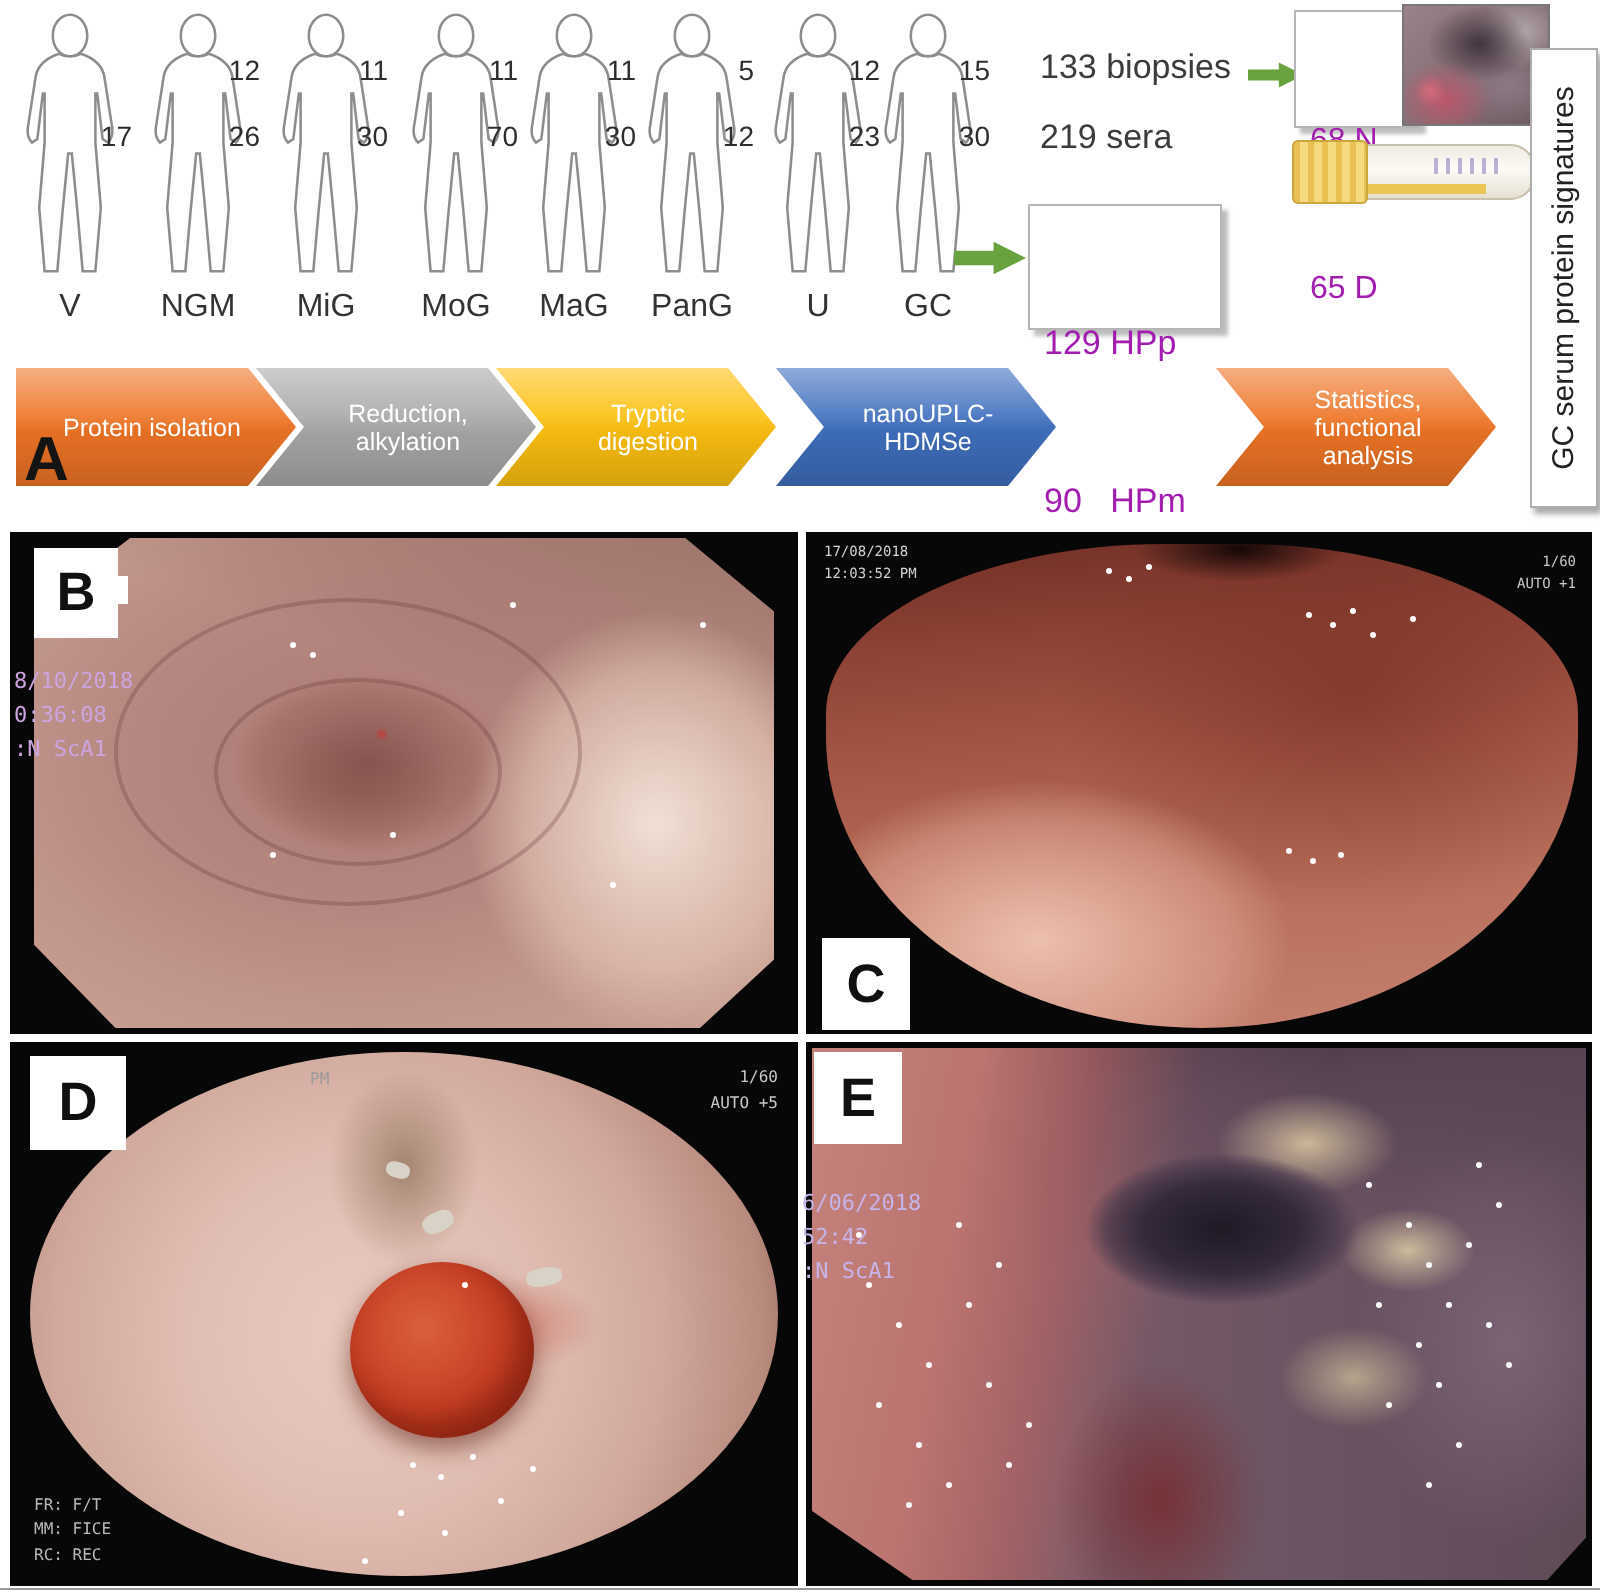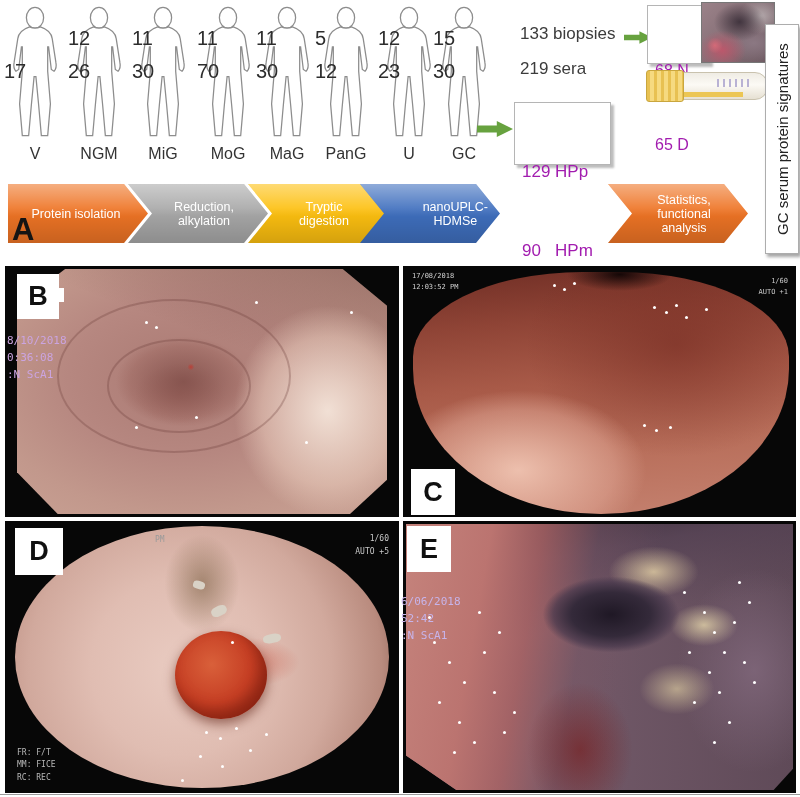--- a/index.html
+++ b/index.html
@@ -2,22 +2,22 @@
 <html><head>
 <meta charset="utf-8">
 <style>
   html,body{margin:0;padding:0;background:#fff;}
   .page{position:relative;width:800px;height:797px;background:#fff;
         font-family:"Liberation Sans",sans-serif;overflow:hidden;}
 
   
   .cohort{position:absolute;top:3px;width:62px;height:168px;}
   .cohort svg{position:absolute;top:0;left:2px;}
-  .cohort .num{position:absolute;left:0;width:100%;text-align:left;
-               font-size:20px;color:#2d2d2d;}
+  .cohort .num{position:absolute;left:0;width:100%;text-align:right;
+               font-size:14px;color:#2d2d2d;}
   .cohort .num.top{top:24px;}
   .cohort .num.bot{top:57px;}
   .cohort .clabel{position:absolute;top:142px;left:0;width:100%;text-align:center;
                   font-size:16px;color:#333;}
 
   
   .atext{position:absolute;font-size:17px;color:#3c3c3c;}
   .sbox{position:absolute;background:#fff;border:1px solid #b5b5b5;
         box-shadow:3px 3px 2px rgba(90,90,90,.4);font-size:16px;color:#a21caf;
         line-height:1.55;padding:3px 4px 2px 7px;white-space:pre;}
@@ -237,21 +237,21 @@
     <span>Protein isolation</span>
     </div>
   <div class="chev" style="left: 128px; --c: #a8a8a8;">
     <span>Reduction,
 alkylation</span>
     </div>
   <div class="chev" style="left: 248px; --c: #fdc010;">
     <span>Tryptic
 digestion</span>
     </div>
-  <div class="chev" style="left: 360px; justify-content: flex-end; --c: #3f6fbe;">
+  <div class="chev" style="left: 388px; --c: #3f6fbe;">
     <span>nanoUPLC-
 HDMSe</span>
     </div>
   <div class="chev" style="left: 608px; --c: #ee7425;">
     <span>Statistics,
 functional
 analysis</span>
     </div>
 
   <span class="alabel">A</span>

